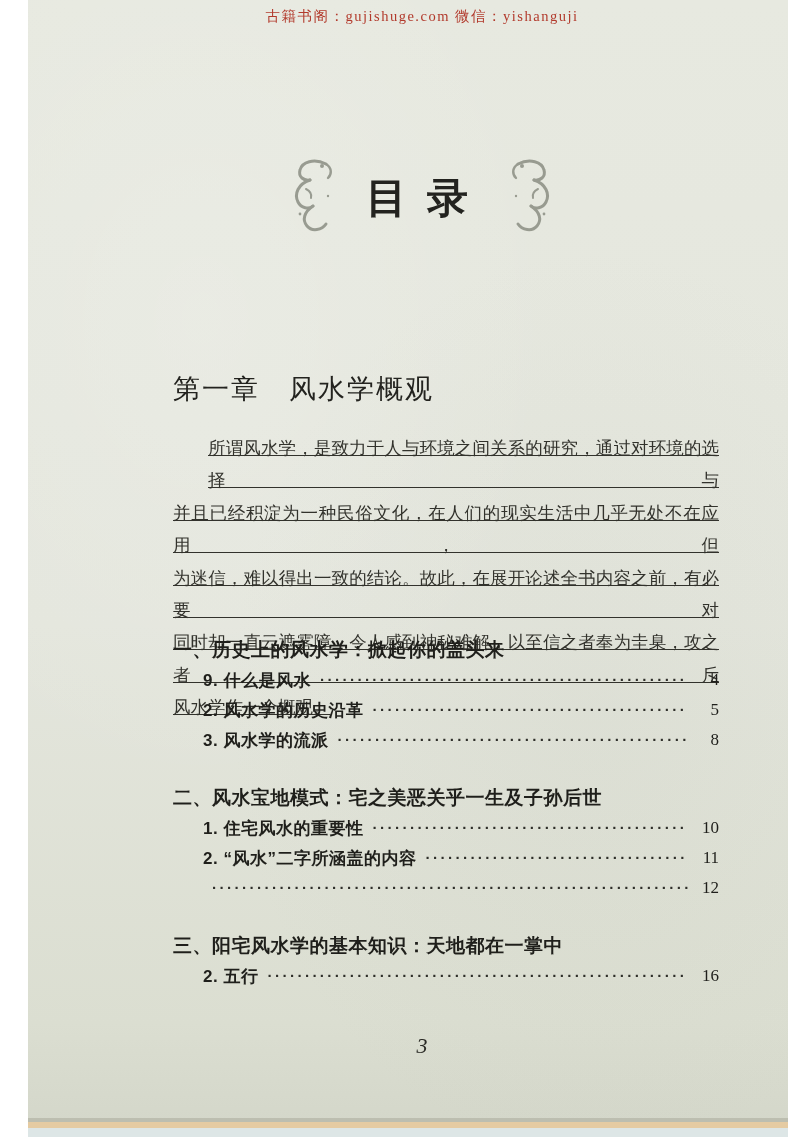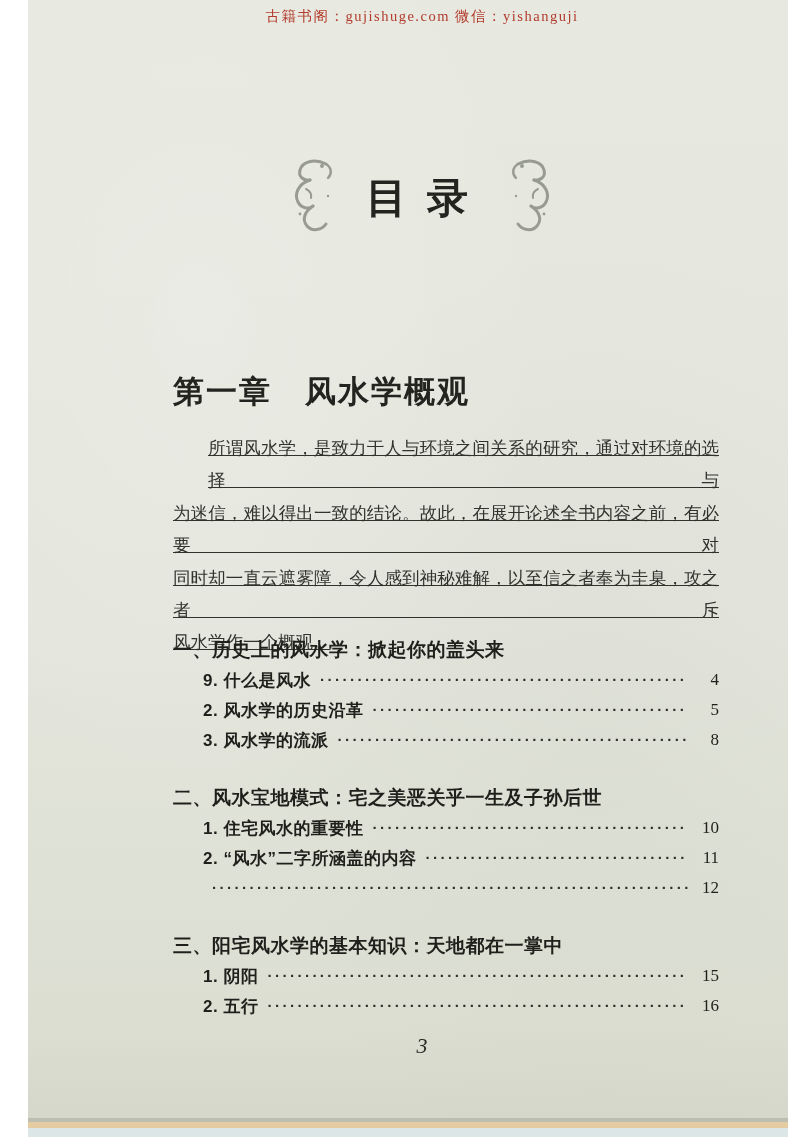--- a/index.html
+++ b/index.html
@@ -28,21 +28,21 @@
   .ornament{color:#8b8e83;opacity:.85;display:inline-block;}
   .ornament.right svg{transform:scaleX(-1);}
   .doc-title{
     margin:0;
     font-size:41px;font-weight:bold;
     letter-spacing:20px;padding-left:20px;text-indent:-10px;
     color:#23231f;
   }
   .chapter{
     position:absolute;top:371px;left:145px;margin:0;
-    font-size:31px;font-weight:bold;letter-spacing:2px;
+    font-size:27px;font-weight:normal;letter-spacing:2px;
     color:#23231f;
   }
   .intro{
     position:absolute;top:432px;left:145px;width:546px;
     font-size:17.5px;color:#32322c;
   }
   .intro-line{
     line-height:32.4px;
     text-align:justify;
     text-align-last:justify;
@@ -125,20 +125,21 @@
         <circle cx="14" cy="58" r="1.4" fill="currentColor"></circle>
         <circle cx="42" cy="40" r="1.2" fill="currentColor"></circle>
       </svg>
     </span>
   </div>
 
   <h2 class="chapter">第一章　风水学概观</h2>
 
   <div class="intro">
     <div class="intro-line first">所谓风水学，是致力于人与环境之间关系的研究，通过对环境的选择与</div>
+    <div class="intro-line">并且已经积淀为一种民俗文化，在人们的现实生活中几乎无处不在应用，但</div>
     <div class="intro-line">为迷信，难以得出一致的结论。故此，在展开论述全书内容之前，有必要对</div>
     <div class="intro-line">同时却一直云遮雾障，令人感到神秘难解，以至信之者奉为圭臬，攻之者斥</div>
     <div class="intro-line last">风水学作一个概观。</div>
   </div>
 
   <div class="toc">
 
     <section class="toc-section">
       <div class="toc-heading">一、历史上的风水学：掀起你的盖头来</div>
       <div class="toc-item">
@@ -172,25 +173,20 @@
       </div>
       <div class="toc-item">
         <span class="leader"></span>
         <span class="toc-page">12</span>
       </div>
     </section>
 
     <section class="toc-section">
       <div class="toc-heading">三、阳宅风水学的基本知识：天地都在一掌中</div>
       <div class="toc-item">
-        <span class="toc-label">1. 阴阳</span>
-        <span class="leader"></span>
-        <span class="toc-page">15</span>
-      </div>
-      <div class="toc-item">
         <span class="toc-label">2. 五行</span>
         <span class="leader"></span>
         <span class="toc-page">16</span>
       </div>
     </section>
 
   </div>
 
   <div class="folio">3</div>
 

